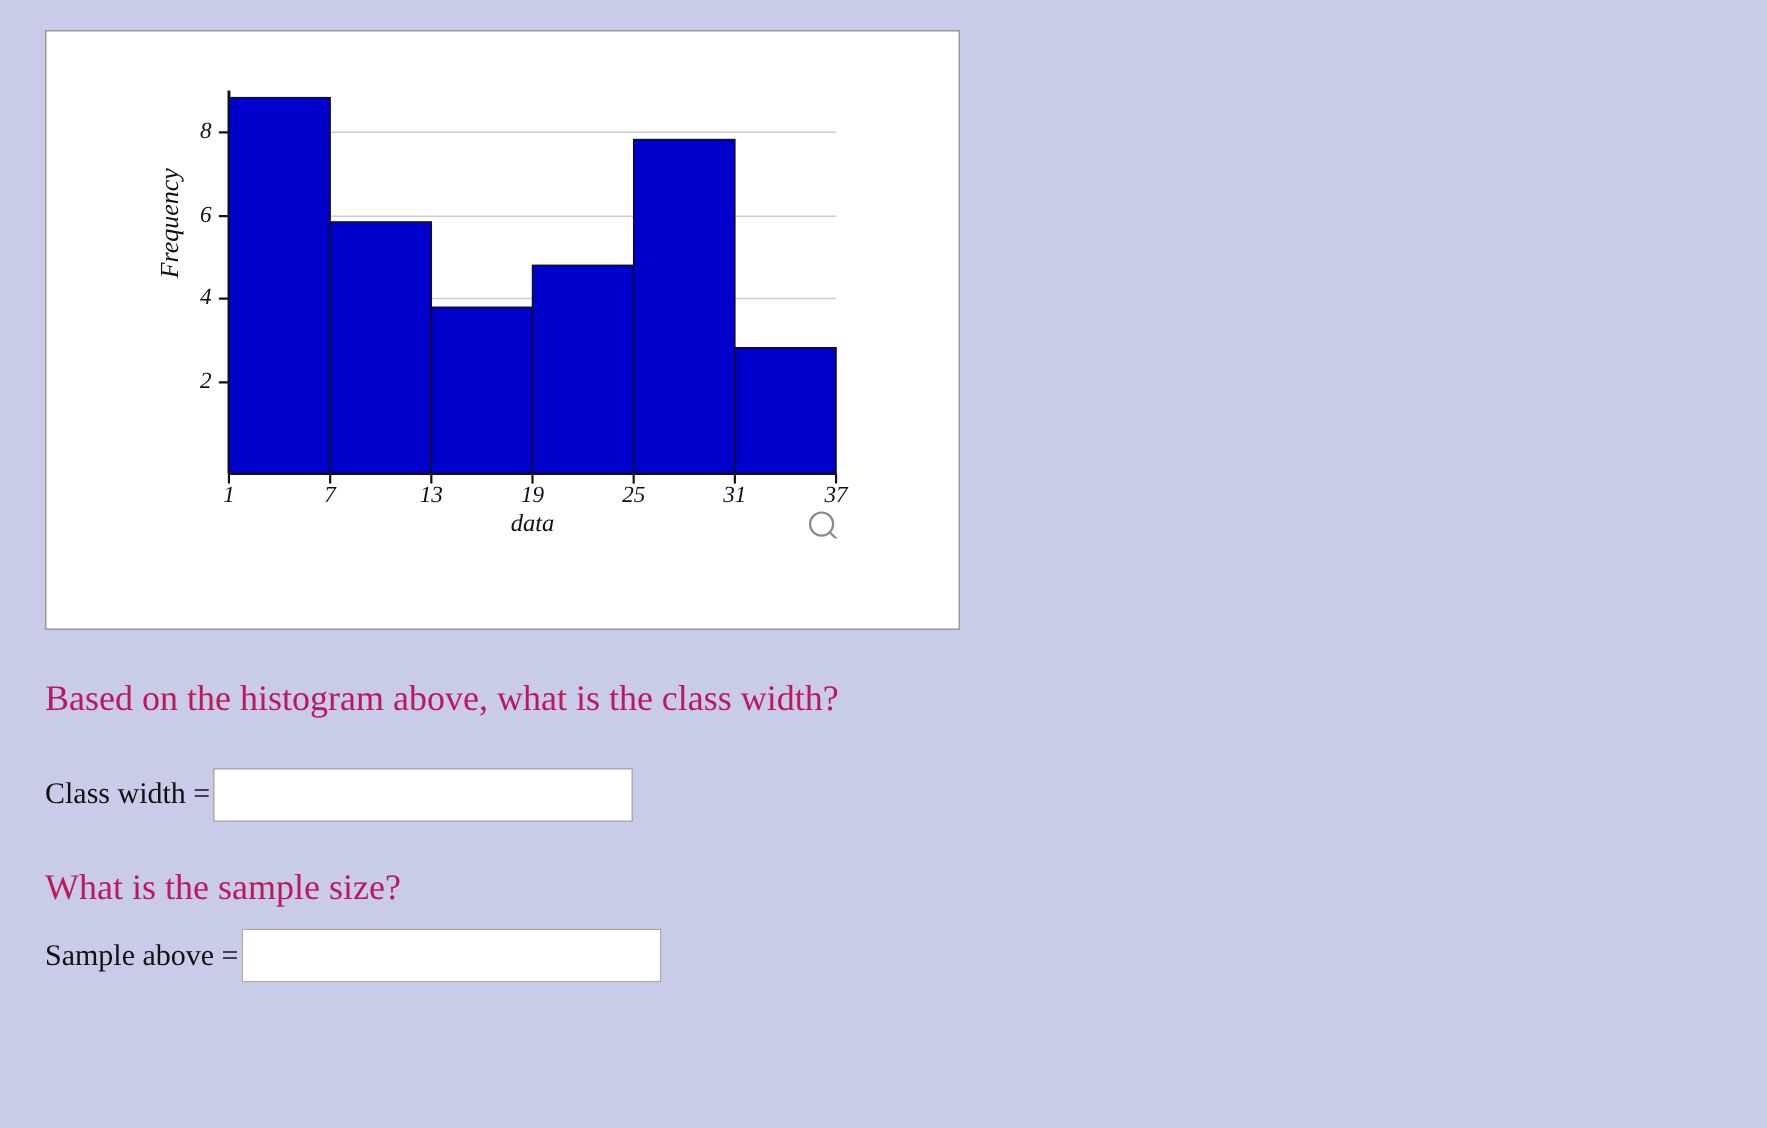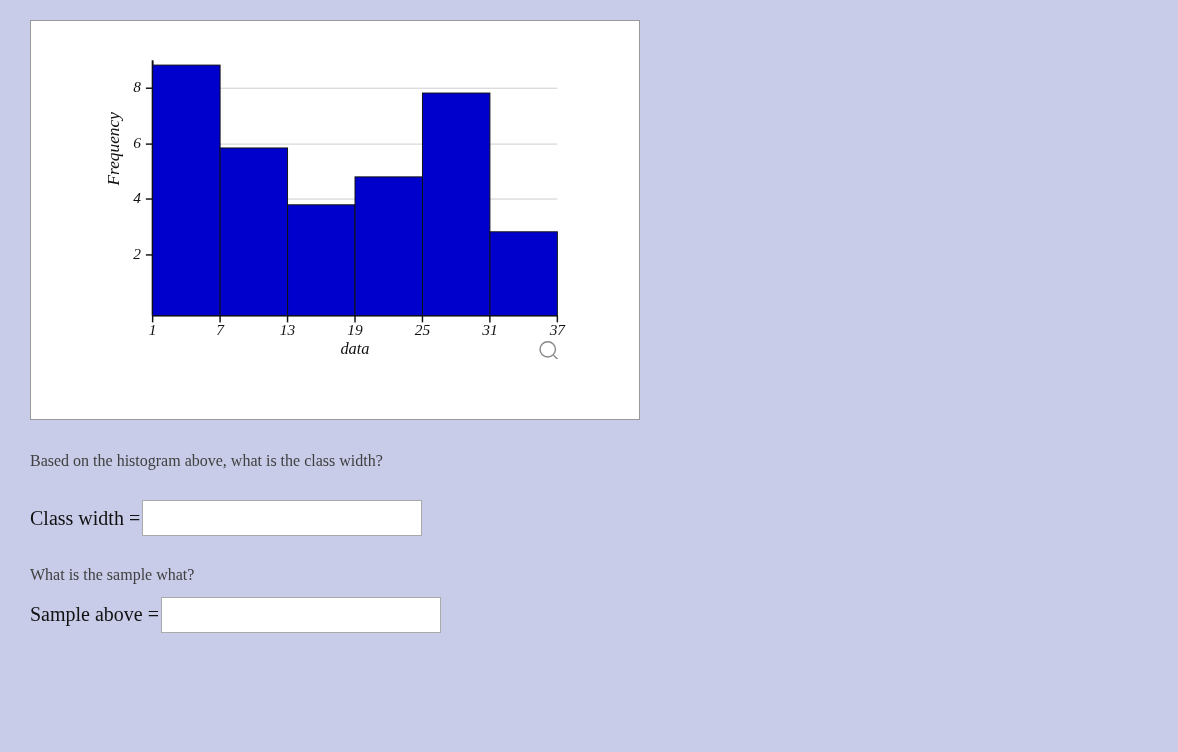--- a/index.html
+++ b/index.html
@@ -32,22 +32,22 @@
       padding: 20px 20px 60px 60px;
     }
 
     svg.histogram {
       width: 100%;
       height: 100%;
     }
 
     
     .question-text {
-      font-size: 16px;
-      color: #404040;
+      font-size: 24px;
+      color: #be185d;
       margin-bottom: 28px;
       line-height: 1.4;
     }
 
     .field-row {
       display: flex;
       align-items: center;
       margin-bottom: 28px;
       gap: 2px;
     }
@@ -136,20 +136,20 @@
     </svg>
   </div>
 
   <p class="question-text">Based on the histogram above, what is the class width?</p>
 
   <div class="field-row">
     <span class="field-label">Class width =</span>
     <input type="text" class="field-input" style="">
   </div>
 
-  <p class="question-text section-gap">What is the sample what?</p>
+  <p class="question-text section-gap">What is the sample size?</p>
 
   <div class="field-row">
     <span class="field-label">Sample above =</span>
     <input type="text" class="field-input" style="">
   </div>
 
 </div>
 
 </body></html>

